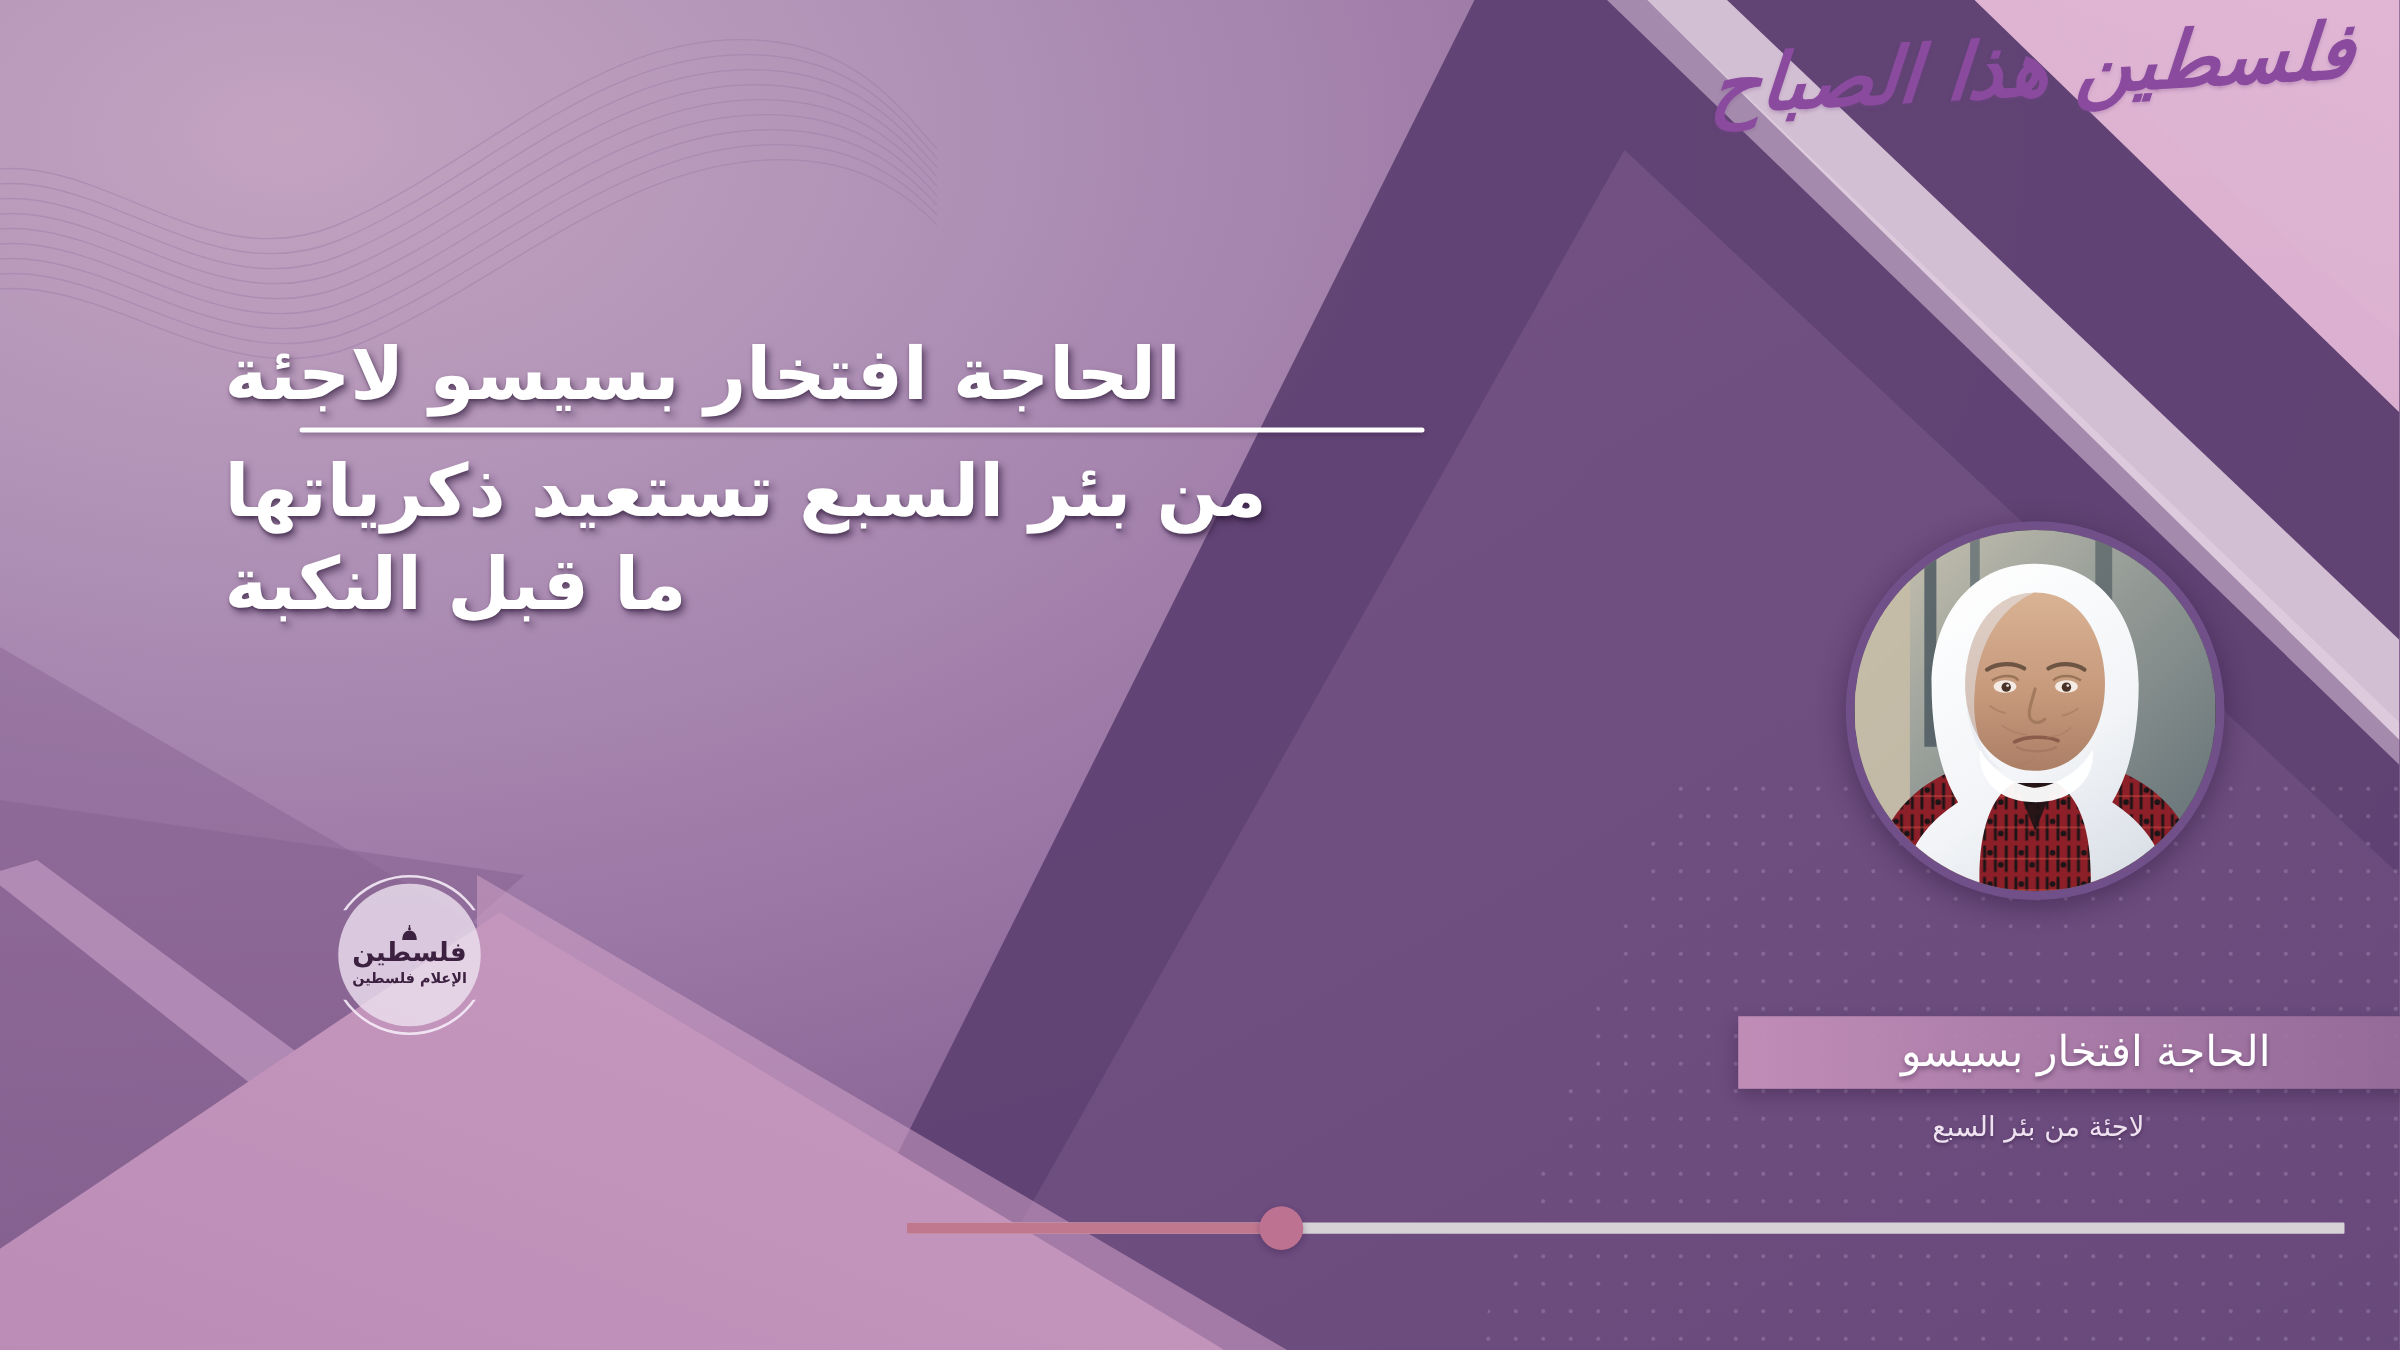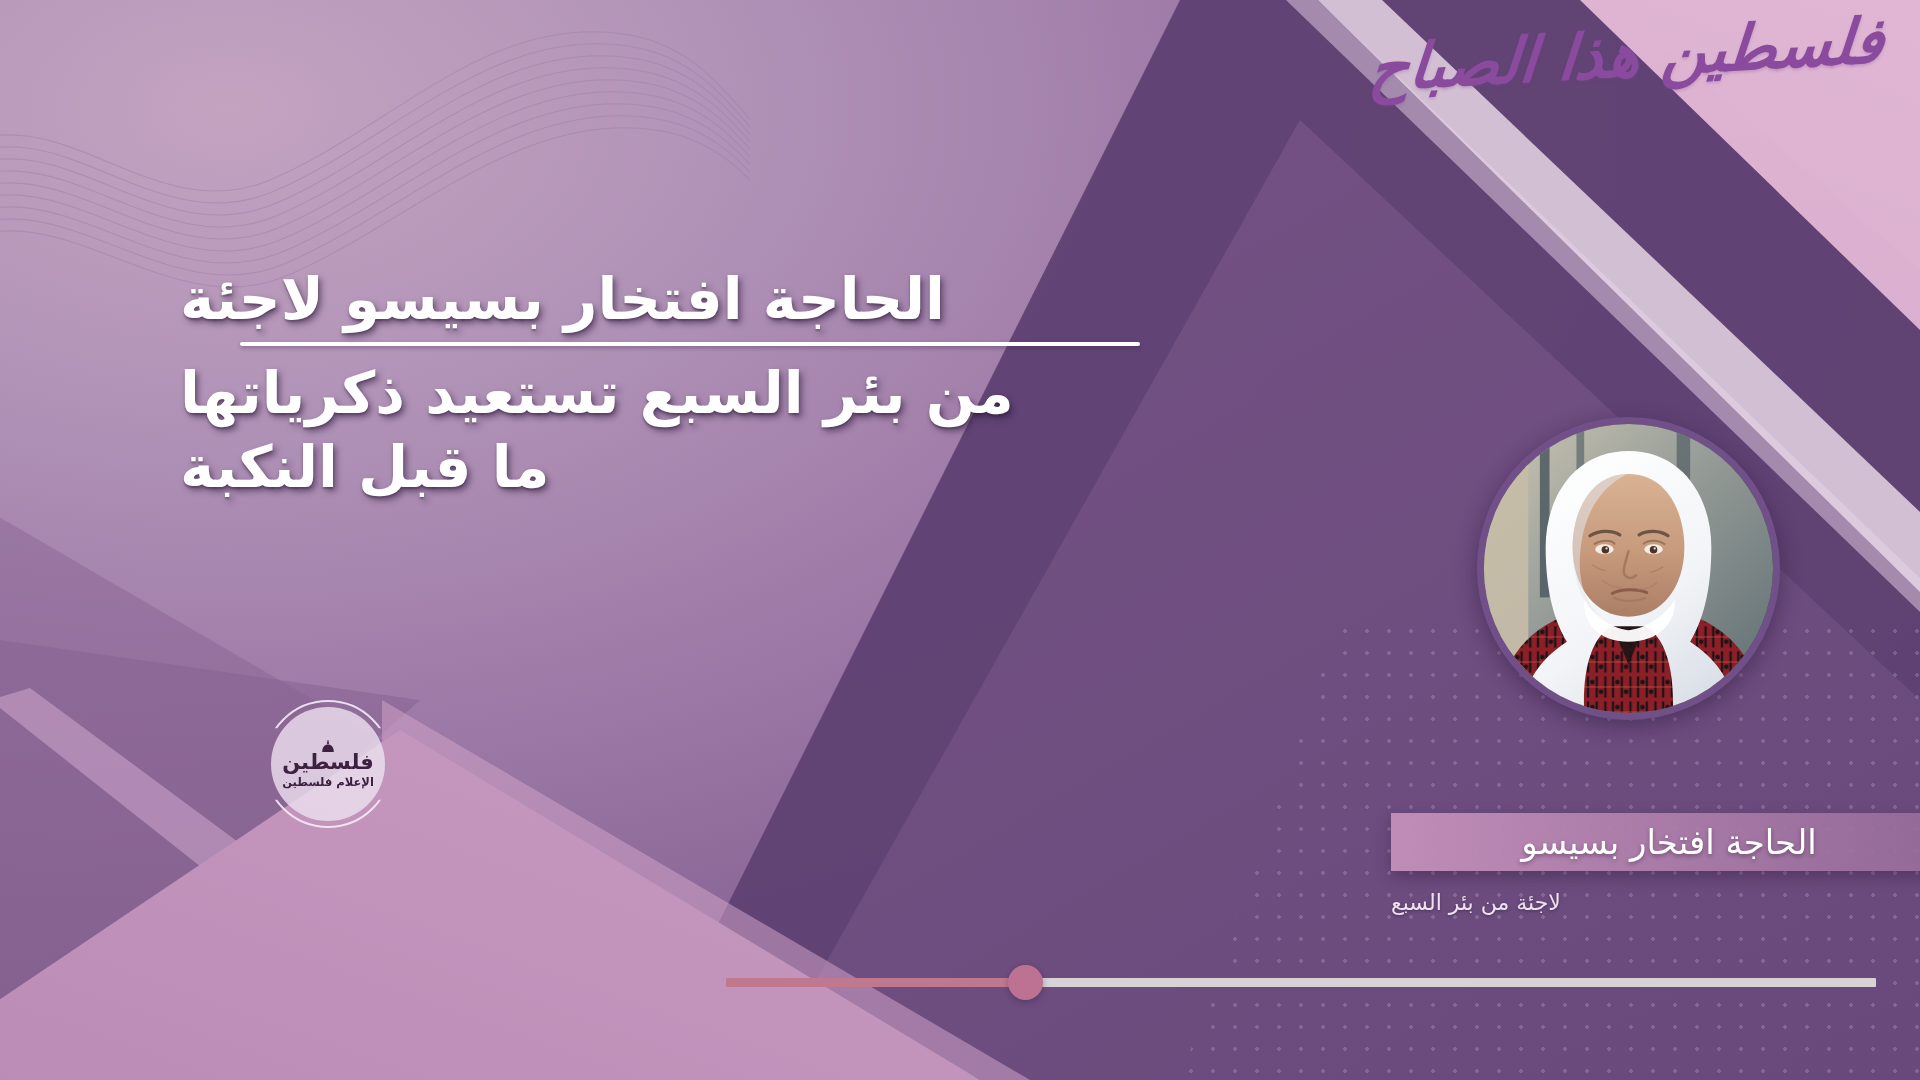--- a/index.html
+++ b/index.html
@@ -139,21 +139,21 @@
     display:flex; align-items:center; justify-content:center;
     box-shadow:0 6px 14px rgba(40,20,55,.35);
   }
   .name-banner .nm{
     color:#fff; font-size:34px; font-weight:400; direction:rtl;
     letter-spacing:1px; text-shadow:0 2px 4px rgba(40,20,55,.4);
     white-space:nowrap;
   }
   .name-sub{
     position:absolute; left:1391px; top:890px; width:480px;
-    text-align:left; color:#efe2f0; font-size:22px; direction:rtl;
+    text-align:center; color:#efe2f0; font-size:22px; direction:rtl;
     text-shadow:0 1px 3px rgba(40,20,55,.45);
   }
 
   
   .watermark{
     position:absolute; left:264px; top:700px; width:128px; height:128px;
   }
   .wm-circle{
     position:absolute; inset:7px; border-radius:50%;
     background:rgba(236,223,238,.82);

